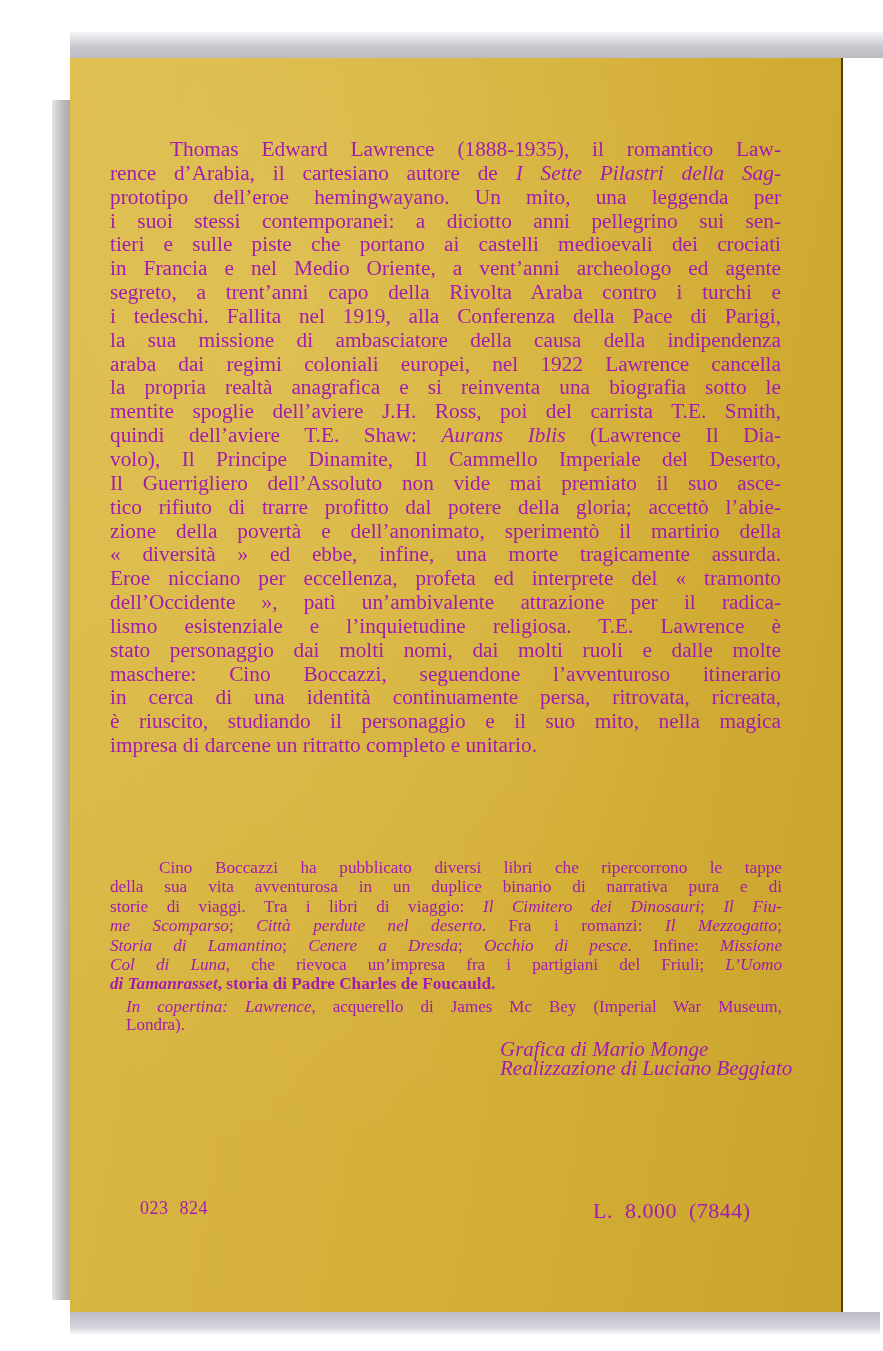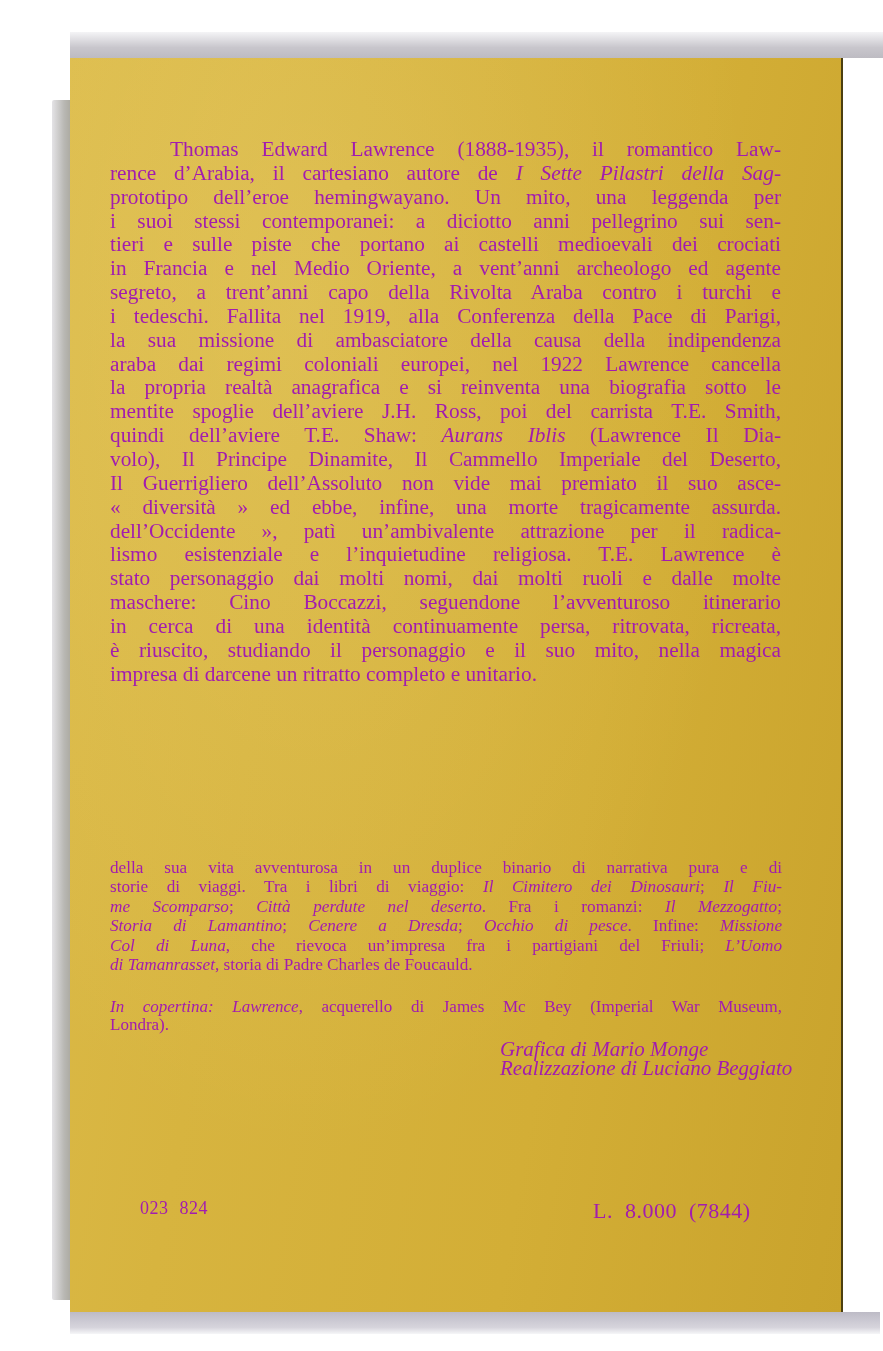--- a/index.html
+++ b/index.html
@@ -37,25 +37,25 @@
   }
   .main .line { display:block; text-align:justify; text-align-last:justify; white-space:nowrap; height:23.85px; }
   .main .line.last { text-align-last:left; }
   .main .line.indent { padding-left:60px; }
   .bio {
     left:110px; top:858px; width:672px;
     font-size:17.2px; line-height:19.4px;
   }
   .bio .line { display:block; text-align:justify; text-align-last:justify; white-space:nowrap; height:19.4px; }
   .bio .line.indent { padding-left:49px; }
-  .bio .line.last { text-align-last:left; }
+  .bio .line.last { text-align-last:left;font-weight:bold; }
   .credit {
     left:110px; top:998px; width:672px; font-size:17px; line-height:18px;
   }
-  .credit .line { display:block; text-align:justify; text-align-last:justify; white-space:nowrap; }
+  .credit .line { display:block; text-align:justify; text-align-last:justify; white-space:nowrap;margin-left:16px; }
   .credit .line.last { text-align-last:left; }
   .staff {
     left:400px; top:1040px; width:400px; font-size:21px; line-height:18.5px; font-style:italic; padding-left:0;
   }
   .staff .line { display:block; padding-left:100px; }
   i, .it { font-style:italic; }
   .code { left:140px; top:1198px; font-size:18px; letter-spacing:0.5px; word-spacing:6px; }
   .price { left:593px; top:1198px; font-size:22px; letter-spacing:0.5px; word-spacing:6px; }
 </style>
 </head>
@@ -75,30 +75,34 @@
     <span class="line"><span>in Francia e nel Medio Oriente, a vent’anni archeologo ed agente</span></span>
     <span class="line"><span>segreto, a trent’anni capo della Rivolta Araba contro i turchi e</span></span>
     <span class="line"><span>i tedeschi. Fallita nel 1919, alla Conferenza della Pace di Parigi,</span></span>
     <span class="line"><span>la sua missione di ambasciatore della causa della indipendenza</span></span>
     <span class="line"><span>araba dai regimi coloniali europei, nel 1922 Lawrence cancella</span></span>
     <span class="line"><span>la propria realtà anagrafica e si reinventa una biografia sotto le</span></span>
     <span class="line"><span>mentite spoglie dell’aviere J.H. Ross, poi del carrista T.E. Smith,</span></span>
     <span class="line"><span>quindi dell’aviere T.E. Shaw: </span><span class="it">Aurans Iblis</span><span> (Lawrence Il Dia-</span></span>
     <span class="line"><span>volo), Il Principe Dinamite, Il Cammello Imperiale del Deserto,</span></span>
     <span class="line"><span>Il Guerrigliero dell’Assoluto non vide mai premiato il suo asce-</span></span>
+    <span class="line"><span>tico rifiuto di trarre profitto dal potere della gloria; accettò l’abie-</span></span>
+    <span class="line"><span>zione della povertà e dell’anonimato, sperimentò il martirio della</span></span>
     <span class="line"><span>« diversità » ed ebbe, infine, una morte tragicamente assurda.</span></span>
+    <span class="line"><span>Eroe nicciano per eccellenza, profeta ed interprete del « tramonto</span></span>
     <span class="line"><span>dell’Occidente », patì un’ambivalente attrazione per il radica-</span></span>
     <span class="line"><span>lismo esistenziale e l’inquietudine religiosa. T.E. Lawrence è</span></span>
     <span class="line"><span>stato personaggio dai molti nomi, dai molti ruoli e dalle molte</span></span>
     <span class="line"><span>maschere: Cino Boccazzi, seguendone l’avventuroso itinerario</span></span>
     <span class="line"><span>in cerca di una identità continuamente persa, ritrovata, ricreata,</span></span>
     <span class="line"><span>è riuscito, studiando il personaggio e il suo mito, nella magica</span></span>
     <span class="line last"><span>impresa di darcene un ritratto completo e unitario.</span></span>
   </div>
 <div class="text bio" id="author-bio">
+    <span class="line indent"><span>Cino Boccazzi ha pubblicato diversi libri che ripercorrono le tappe</span></span>
     <span class="line"><span>della sua vita avventurosa in un duplice binario di narrativa pura e di</span></span>
     <span class="line"><span>storie di viaggi. Tra i libri di viaggio: </span><span class="it">Il Cimitero dei Dinosauri</span><span>; </span><span class="it">Il Fiu-</span></span>
     <span class="line"><span class="it">me Scomparso</span><span>; </span><span class="it">Città perdute nel deserto</span><span>. Fra i romanzi: </span><span class="it">Il Mezzogatto</span><span>;</span></span>
     <span class="line"><span class="it">Storia di Lamantino</span><span>; </span><span class="it">Cenere a Dresda</span><span>; </span><span class="it">Occhio di pesce</span><span>. Infine: </span><span class="it">Missione</span></span>
     <span class="line"><span class="it">Col di Luna</span><span>, che rievoca un’impresa fra i partigiani del Friuli; </span><span class="it">L’Uomo</span></span>
     <span class="line last"><span class="it">di Tamanrasset</span><span>, storia di Padre Charles de Foucauld.</span></span>
   </div>
 <div class="text credit" id="cover-credit">
     <span class="line"><span class="it">In copertina: Lawrence</span><span>, acquerello di James Mc Bey (Imperial War Museum,</span></span>
     <span class="line last"><span>Londra).</span></span>

